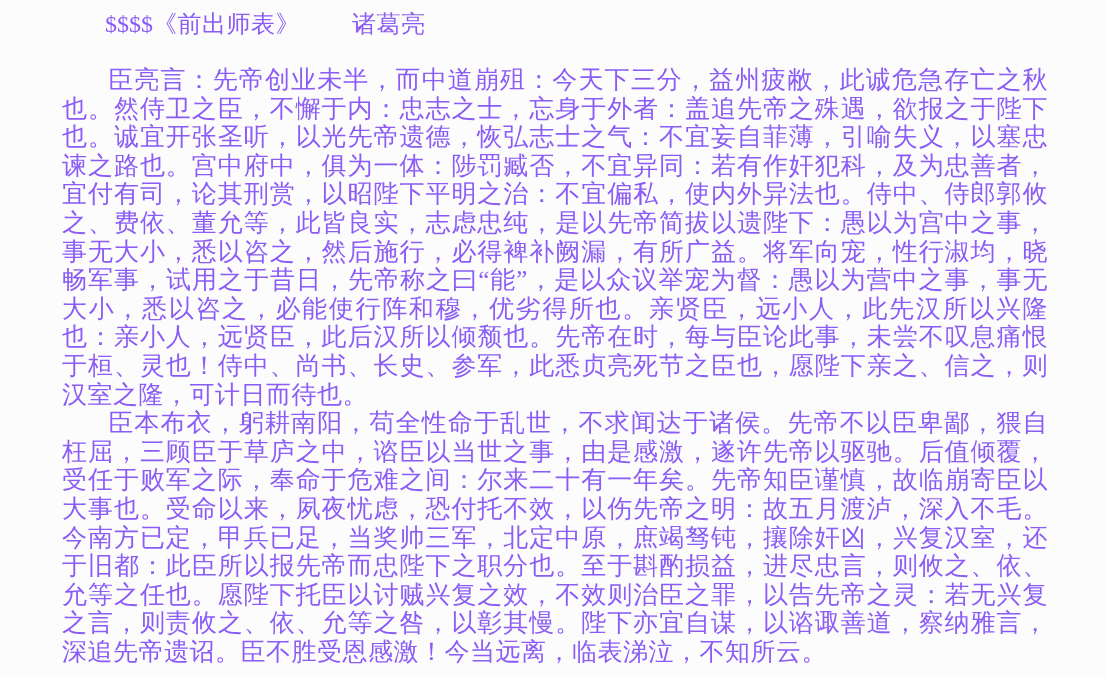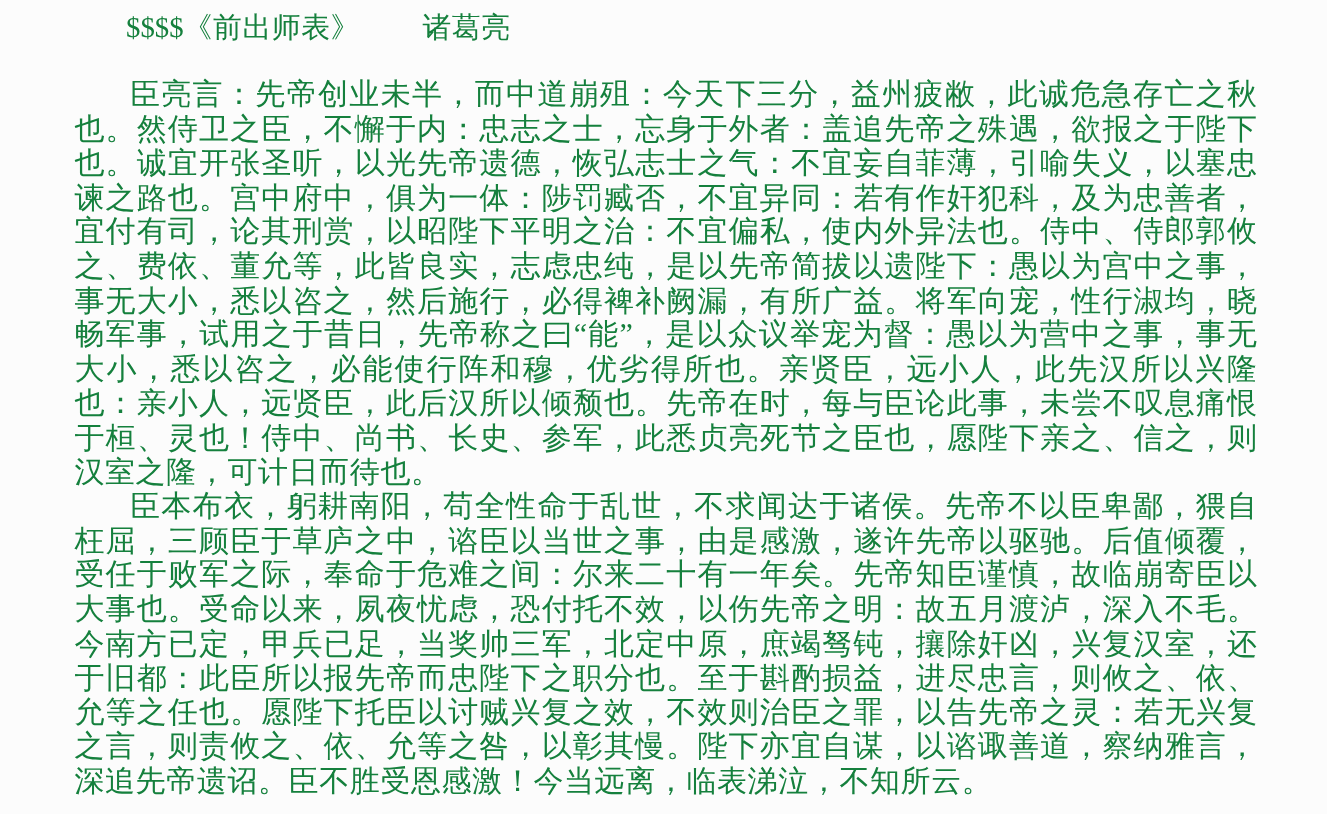--- a/index.html
+++ b/index.html
@@ -11,21 +11,21 @@
     height: 678px;
     background: #fcfcfc;
     overflow: hidden;
   }
   .page {
     box-sizing: border-box;
     width: 1106px;
     height: 678px;
     padding: 9px 58px 0 62px;
     font-family: "Liberation Serif", "DejaVu Serif", serif;
-    color: #15803d;
+    color: #8b5cf6;
   }
   .title-line {
     margin-left: 43px;
     font-size: 24px;
     line-height: 30px;
     margin-bottom: 27px;
     white-space: nowrap;
     letter-spacing: 0.5px;
   }
   .title-prefix {

